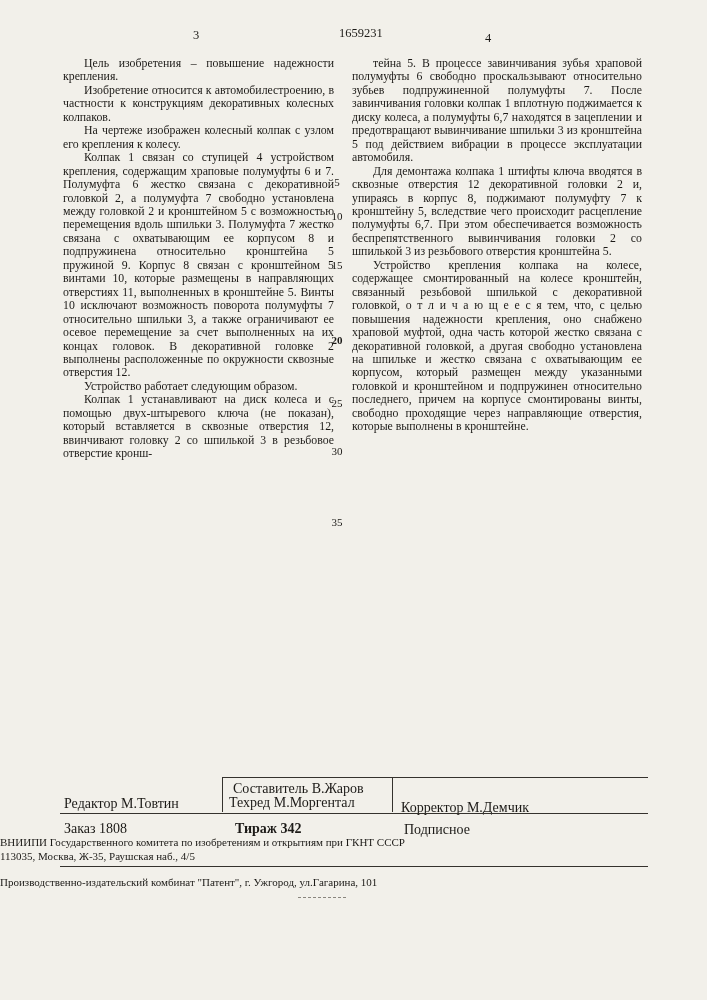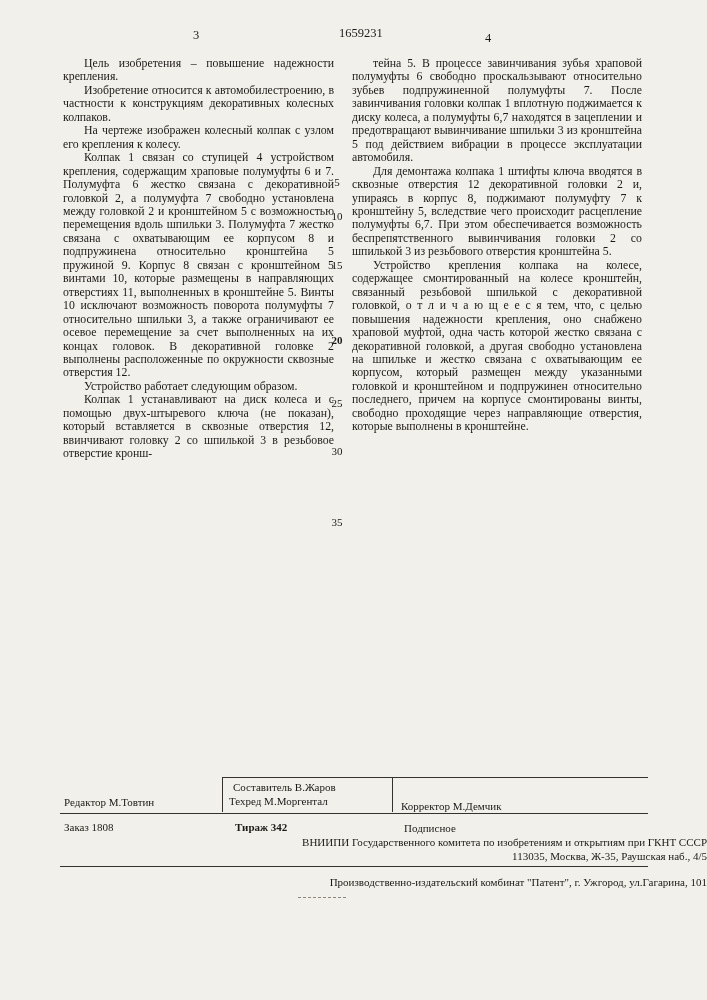--- a/index.html
+++ b/index.html
@@ -21,22 +21,22 @@
   .formula-heading{
     text-align:center;letter-spacing:2.6px;text-indent:0;
     margin:12px 0 10px 0;font-size:11.8px;white-space:nowrap;
   }
   .gutter-num{
     position:absolute;left:326px;width:22px;text-align:center;
     font-size:11px;
   }
   .rule{position:absolute;height:1px;background:#35322d;}
   .vline{position:absolute;width:1px;background:#35322d;}
-  .ftxt{position:absolute;font-size:11px;white-space:nowrap;}
-  .fcenter{position:absolute;left:0;width:707px;text-align:right;font-size:11px;white-space:nowrap;}
+  .ftxt{position:absolute;font-size:14px;white-space:nowrap;}
+  .fcenter{position:absolute;left:0;width:707px;text-align:left;font-size:11px;white-space:nowrap;}
   .scan-artifact{position:absolute;border-top:1px dashed #8a867e;}
 </style>
 </head>
 <body>
 
 <div class="page">
 
   <span class="hdr-item" style="left:193px;top:28px;">3</span>
   <span class="hdr-item" style="left:315px;top:26px;margin-left:24px;">1659231</span>
   <span class="hdr-item" style="left:485px;top:31px;">4</span>

